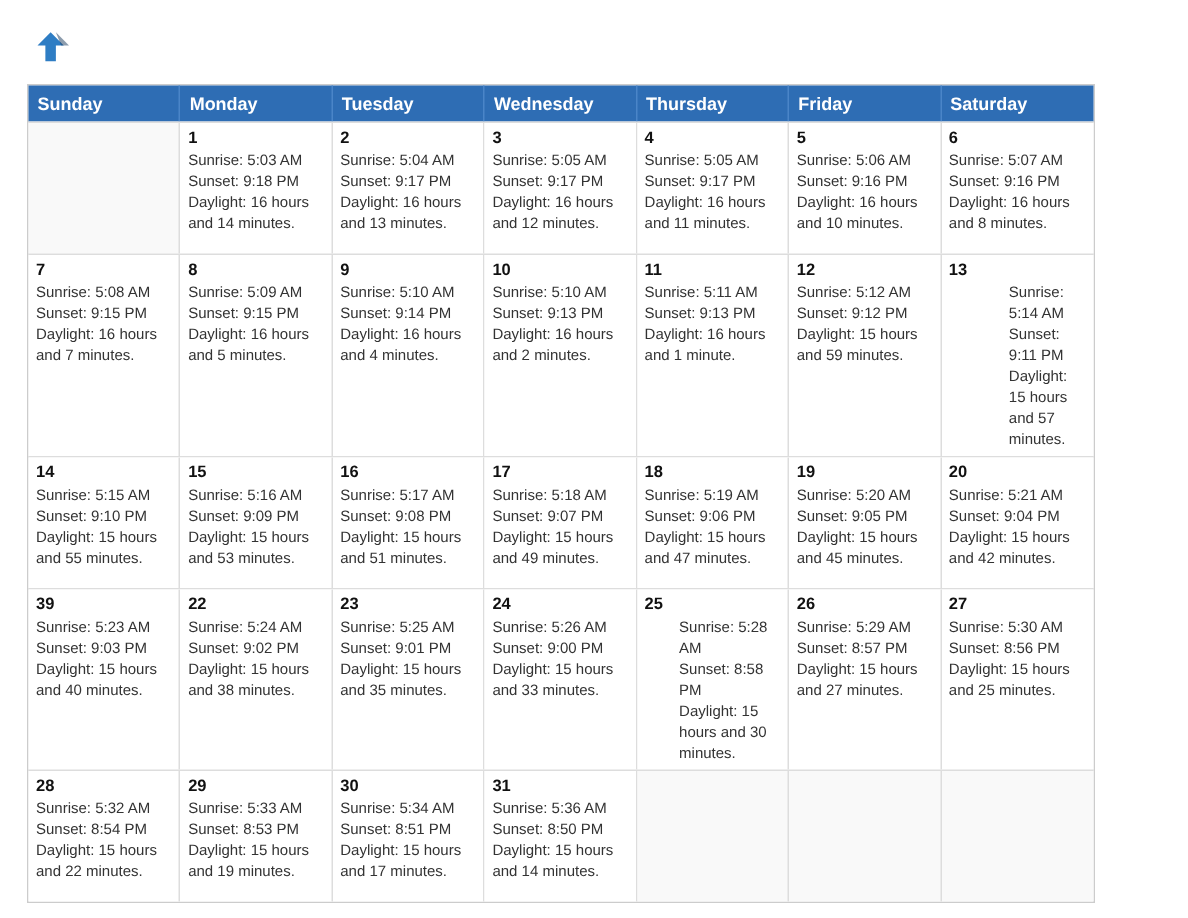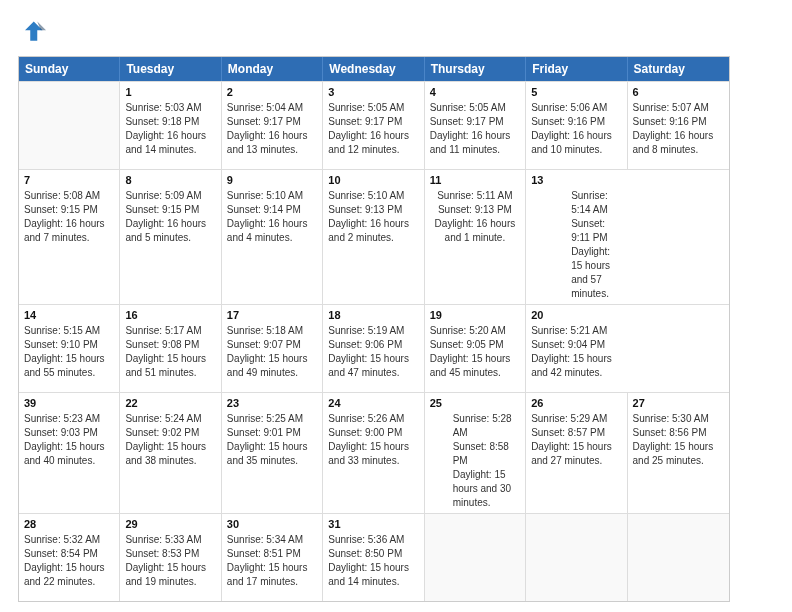--- a/index.html
+++ b/index.html
@@ -128,22 +128,22 @@
     </div>
     <div class="title-block">
       <div class="main-title"></div>
       <div class="subtitle"></div>
     </div>
   </div>
 
   <div class="calendar">
     <div class="cal-header">
     <div class="cal-header-cell">Sunday</div>
+        <div class="cal-header-cell">Monday</div>
         <div class="cal-header-cell">Tuesday</div>
-        <div class="cal-header-cell">Monday</div>
         <div class="cal-header-cell">Wednesday</div>
         <div class="cal-header-cell">Thursday</div>
         <div class="cal-header-cell">Friday</div>
         <div class="cal-header-cell">Saturday</div>
       </div>
     <div class="cal-body">
     <div class="cal-row">
           <div class="cal-cell empty"></div>
           <div class="cal-cell">
             <span class="day-num">1</span>
@@ -202,37 +202,49 @@
 Daylight: 16 hours and 4 minutes.</div>
           </div>
           <div class="cal-cell">
             <span class="day-num">10</span>
             <div class="info" style="white-space: pre-line;">Sunrise: 5:10 AM
 Sunset: 9:13 PM
 Daylight: 16 hours and 2 minutes.</div>
           </div>
           <div class="cal-cell">
             <span class="day-num">11</span>
-            <div class="info" style="white-space: pre-line; text-align: center;">Sunrise: 5:11 AM
+            <div class="info" style="white-space: pre-line;">Sunrise: 5:11 AM
 Sunset: 9:13 PM
 Daylight: 16 hours and 1 minute.</div>
+          </div>
+          <div class="cal-cell">
+            <span class="day-num">12</span>
+            <div class="info" style="white-space: pre-line;">Sunrise: 5:12 AM
+Sunset: 9:12 PM
+Daylight: 15 hours and 59 minutes.</div>
           </div>
           <div class="cal-cell">
             <span class="day-num">13</span>
             <div class="info" style="white-space: pre-line; margin-left: 40px;">Sunrise: 5:14 AM
 Sunset: 9:11 PM
 Daylight: 15 hours and 57 minutes.</div>
           </div>
         </div>
         <div class="cal-row">
           <div class="cal-cell">
             <span class="day-num">14</span>
             <div class="info" style="white-space: pre-line;">Sunrise: 5:15 AM
 Sunset: 9:10 PM
 Daylight: 15 hours and 55 minutes.</div>
+          </div>
+          <div class="cal-cell">
+            <span class="day-num">15</span>
+            <div class="info" style="white-space: pre-line;">Sunrise: 5:16 AM
+Sunset: 9:09 PM
+Daylight: 15 hours and 53 minutes.</div>
           </div>
           <div class="cal-cell">
             <span class="day-num">16</span>
             <div class="info" style="white-space: pre-line;">Sunrise: 5:17 AM
 Sunset: 9:08 PM
 Daylight: 15 hours and 51 minutes.</div>
           </div>
           <div class="cal-cell">
             <span class="day-num">17</span>
             <div class="info" style="white-space: pre-line;">Sunrise: 5:18 AM

